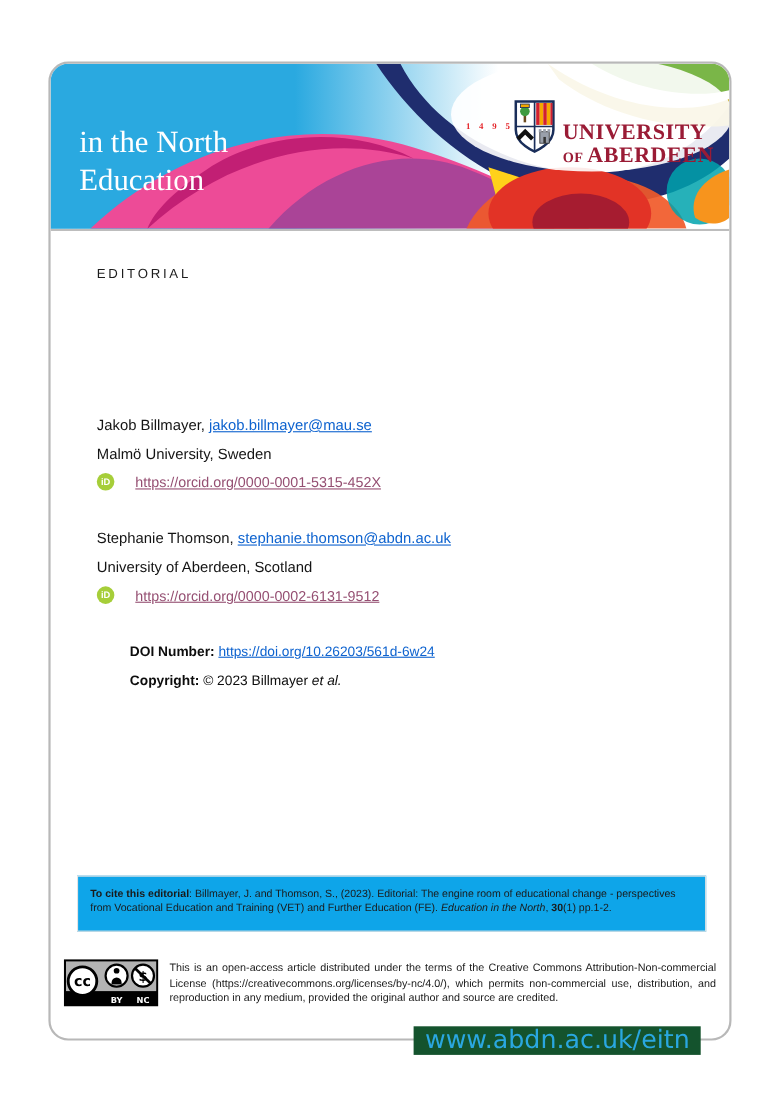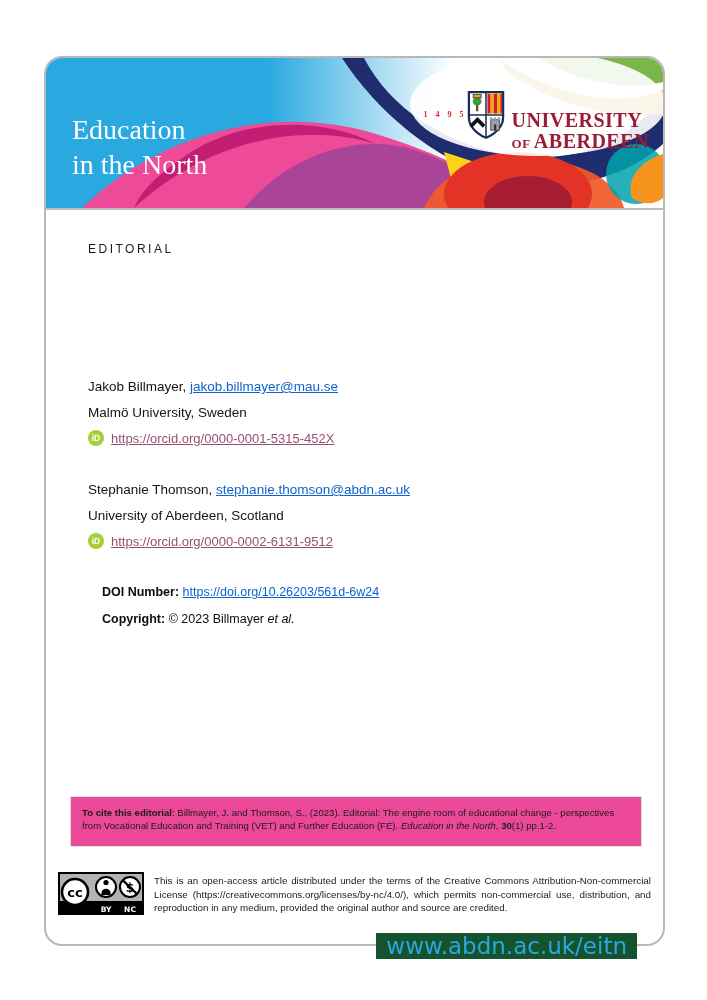--- a/index.html
+++ b/index.html
@@ -25,33 +25,33 @@
                 font-weight:700;font-size:20px;line-height:21px;letter-spacing:0.5px;}
   .uoa-of{font-size:13px;letter-spacing:0.5px;}
 
   
   .section-label{position:absolute;left:42px;top:184px;font-size:12px;
                  letter-spacing:2.5px;color:#1c1c1c;}
   .article-title{position:absolute;left:42px;top:227px;width:538px;margin:0;
                  font-size:15px;font-weight:700;line-height:26px;text-align:justify;color:#0d0d0d;}
 
   .auth-line{position:absolute;left:42px;font-size:13.5px;color:#141414;white-space:nowrap;}
-  .orcid-line{display:flex;align-items:flex-end;gap:7px;}
+  .orcid-line{display:flex;align-items:flex-end;gap:19px;}
   .orcid-badge{width:16px;height:16px;border-radius:50%;background:#a6ce39;color:#fff;
                font-size:8.5px;font-weight:700;display:flex;align-items:center;
                justify-content:center;flex:0 0 auto;}
   a.link-blue{color:#0e63cf;text-decoration:underline;margin-top:16px;}
   a.link-plum{color:#954f72;text-decoration:underline;font-size:13px;}
 
-  .meta-line{position:absolute;left:32px;font-size:12.5px;white-space:nowrap;color:#0d0d0d;padding-left:24px;}
+  .meta-line{position:absolute;left:48px;font-size:12.5px;white-space:nowrap;color:#0d0d0d;padding-left:24px;}
   .meta-label{font-weight:700;}
   .etal{font-style:italic;margin-top:46px;}
 
   
-  .cite-box{position:absolute;left:24px;top:738px;width:548px;background:#ec4899;
+  .cite-box{position:absolute;left:24px;top:738px;width:548px;background:#0ea5e9;
             border:1px solid #e3e3e3;padding:9px 11px 14px 11px;
             font-size:9.6px;line-height:13px;color:#1a1a1a;}
   .cite-box b{font-weight:700;}
   .cite-box i{font-style:italic;}
 
   
   .license-row{position:absolute;left:12px;top:814px;width:593px;display:flex;
                align-items:flex-start;gap:10px;}
   .cc-badge{flex:0 0 auto;}
   .license-text{flex:1;font-size:9.8px;line-height:13.5px;color:#1a1a1a;
@@ -87,22 +87,22 @@
       <ellipse cx="472" cy="136" rx="74" ry="42" fill="#e23326"></ellipse>
       <ellipse cx="482" cy="144" rx="44" ry="26" fill="#a61c30"></ellipse>
 
       <circle cx="590" cy="116" r="30" fill="#00a3ad" opacity="0.85"></circle>
       <path d="M617,96 C592,104 580,122 586,140 C598,148 610,146 617,140 Z" fill="#f7941d"></path>
 
       <ellipse cx="492" cy="46" rx="128" ry="52" fill="#ffffff" opacity="0.9"></ellipse>
     </svg>
 
     <div class="journal-title">
+      <div>in the North</div>
       <div>Education</div>
-      <div>in the North</div>
     </div>
 
     <div class="uoa-logo">
       <div class="shield-wrap">
         <div class="uoa-year">1 4 9 5</div>
         <svg width="38" height="50" viewBox="0 0 40 52">
           <path d="M2,2 h36 v27 c0,14 -18,21 -18,21 c0,0 -18,-7 -18,-21 Z" fill="#ffffff" stroke="#1a2e5a" stroke-width="2.4"></path>
           <line x1="20" y1="2" x2="20" y2="49" stroke="#1a2e5a" stroke-width="1.6"></line>
           <line x1="2" y1="26" x2="38" y2="26" stroke="#1a2e5a" stroke-width="1.6"></line>
 

